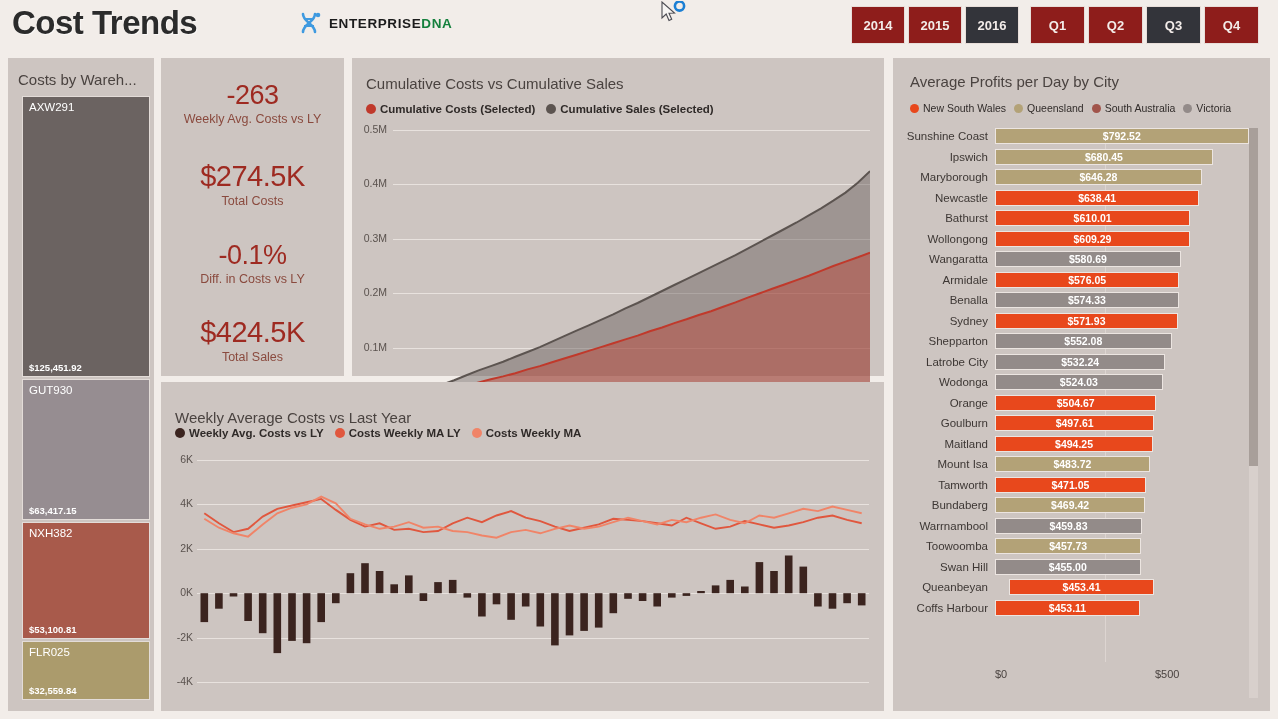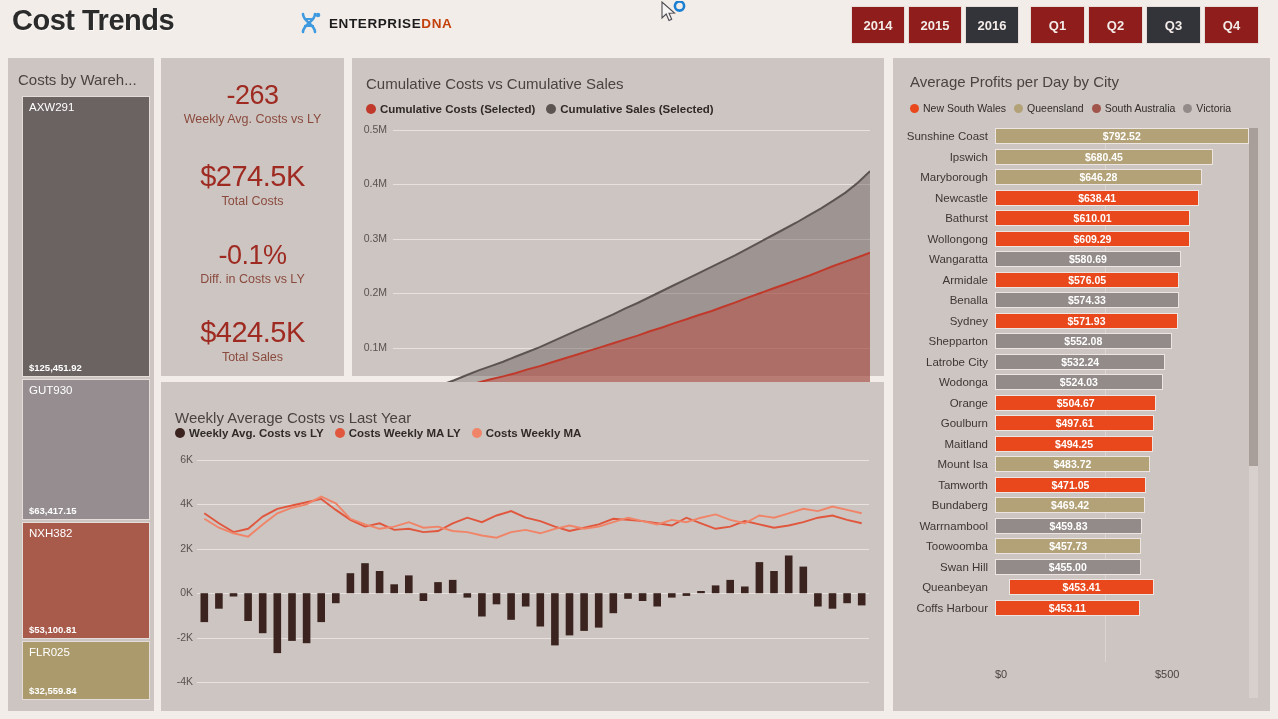--- a/index.html
+++ b/index.html
@@ -8,28 +8,28 @@
     background: #f2ede9;
     font-family: "Liberation Sans", sans-serif;
     overflow: hidden;
     position: relative;
   }
 
   
   #header { height: 50px; position: relative; }
   #page-title {
     position: absolute; left: 12px; top: 4px;
-    font-size: 29px; font-weight: bold; color: #2b2b2b;
+    font-size: 33px; font-weight: bold; color: #2b2b2b;
     letter-spacing: -0.5px;
     text-shadow: 1px 1px 0 rgba(255,255,255,.6);
   }
   #brand { position: absolute; left: 298px; top: 12px; display: flex; align-items: center; gap: 7px; }
   #brand-text { font-size: 13.5px; font-weight: bold; letter-spacing: .6px; }
   #brand-text .b1 { color: #1c1c1c; }
-  #brand-text .b2 { color: #c2410c; }
+  #brand-text .b2 { color: #15803d; }
 
   .slicer-group { position: absolute; top: 6px; display: flex; gap: 3px; }
   #year-slicer { left: 851px; }
   #quarter-slicer { left: 1030px; }
   .slicer-btn {
     width: 54px; height: 38px;
     display: flex; align-items: center; justify-content: center;
     font-size: 13px; font-weight: bold; color: #f3ece9;
     background: #8e1d1b; border: 1px solid #e8ded9; cursor: pointer;
   }

